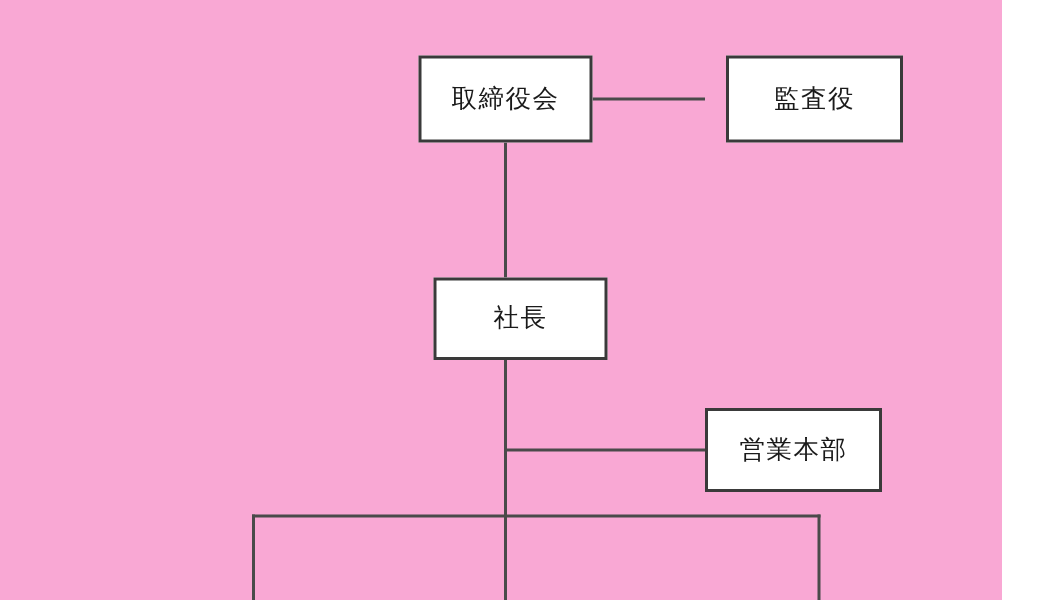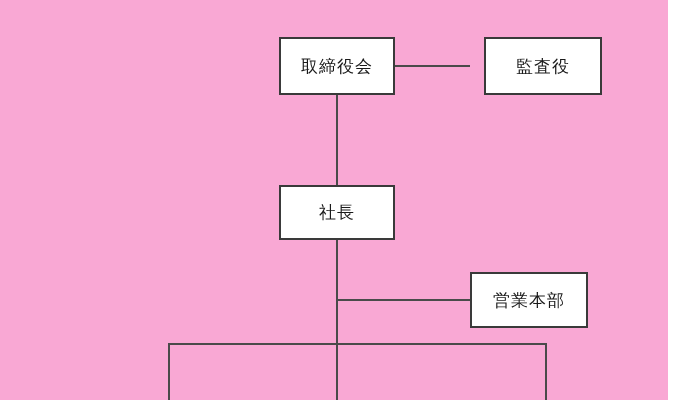--- a/index.html
+++ b/index.html
@@ -66,21 +66,21 @@
   <div class="conn conn-v" style="left:545px; top:343px; height:57px;"></div>
 
   <div class="org-box" style="left:279px; top:37px; width:116px; height:58px;">
     <span class="box-label">取締役会</span>
   </div>
 
   <div class="org-box" style="left:484px; top:37px; width:118px; height:58px;">
     <span class="box-label">監査役</span>
   </div>
 
-  <div class="org-box" style="left:279px; top:185px; width:116px; height:55px;">
+  <div class="org-box" style="left:289px; top:185px; width:116px; height:55px;">
     <span class="box-label">社長</span>
   </div>
 
   <div class="org-box" style="left:470px; top:272px; width:118px; height:56px;text-align:right;">
     <span class="box-label">営業本部</span>
   </div>
 
 </div>
 
 </body></html>

